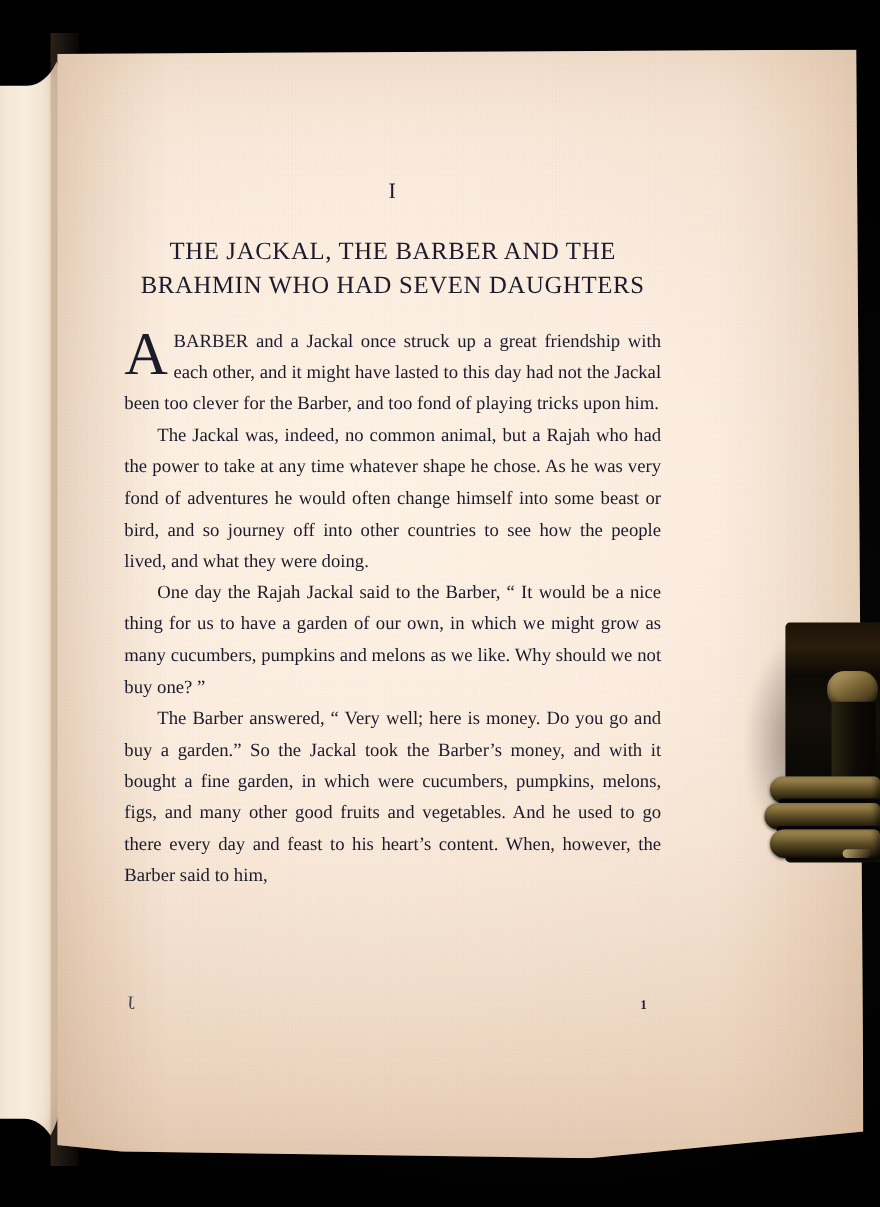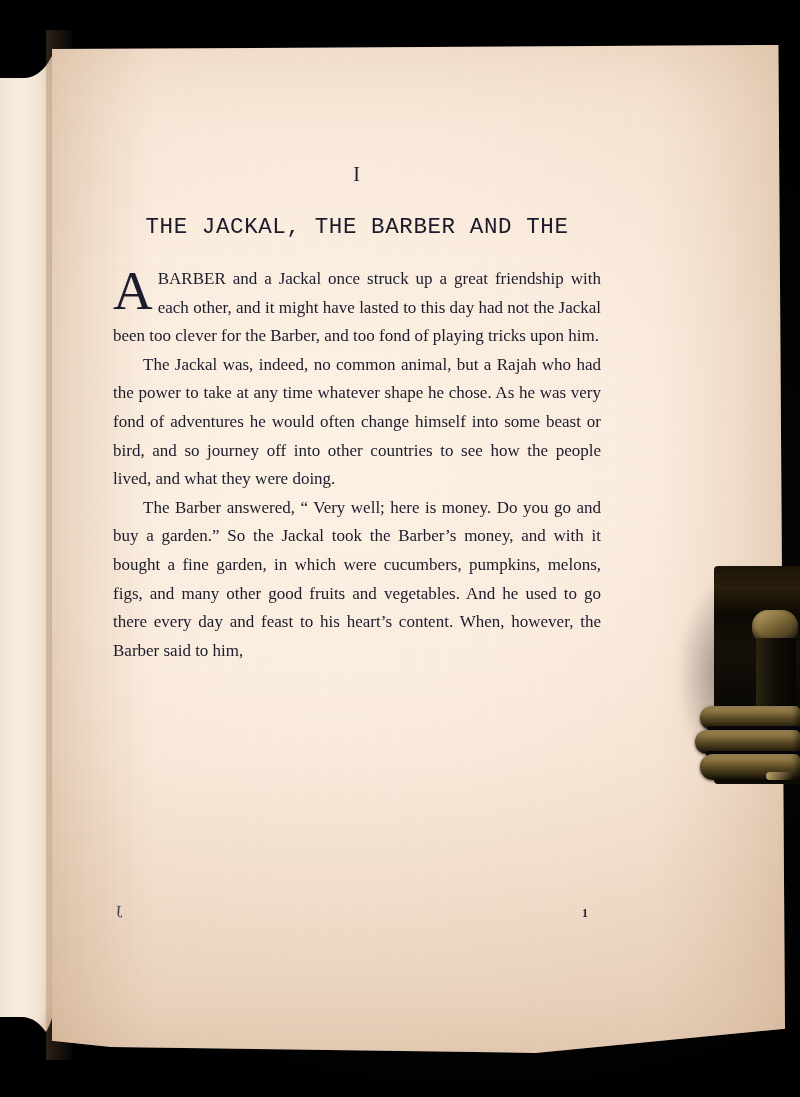--- a/index.html
+++ b/index.html
@@ -141,21 +141,21 @@
     font-family: "Liberation Serif", "DejaVu Serif", serif;
   }
 
   .chapter-title {
     text-align: center;
     font-size: 22.5px;
     line-height: 31px;
     letter-spacing: 0.6px;
     margin: 0 0 22px 0;
     font-weight: normal;
-    font-family: Liberation Mono, monospace;
+    font-family: Liberation Serif, serif;
   }
   .chapter-title .tl {
     display: block;
     white-space: nowrap;
   }
 
   p.body {
     margin: 0;
     font-size: 17px;
     line-height: 28.6px;
@@ -304,26 +304,28 @@
   <div class="page">
     <div class="grain"></div>
     <div class="page-vignette"></div>
 
     <div class="typeblock">
 
       <div class="chapter-number">I</div>
 
       <h1 class="chapter-title">
         <span class="tl">THE JACKAL, THE BARBER AND THE</span>
+        <span class="tl">BRAHMIN WHO HAD SEVEN DAUGHTERS</span>
       </h1>
 
       <p class="body first">A BARBER and a Jackal once struck up a great friendship with each other, and it might have lasted to this day had not the Jackal been too clever for the Barber, and too fond of playing tricks upon him.</p>
 
       <p class="body">The Jackal was, indeed, no common animal, but a Rajah who had the power to take at any time whatever shape he chose. As he was very fond of adventures he would often change himself into some beast or bird, and so journey off into other countries to see how the people lived, and what they were doing.</p>
 
+      <p class="body">One day the Rajah Jackal said to the Barber, “ It would be a nice thing for us to have a garden of our own, in which we might grow as many cucumbers, pumpkins and melons as we like. Why should we not buy one? ”</p>
 
       <p class="body">The Barber answered, “ Very well; here is money. Do you go and buy a garden.” So the Jackal took the Barber’s money, and with it bought a fine garden, in which were cucumbers, pumpkins, melons, figs, and many other good fruits and vegetables. And he used to go there every day and feast to his heart’s content. When, however, the Barber said to him,</p>
     </div>
 
     <div class="folio-row">
       <span class="signature-mark">J</span>
       <span class="folio">1</span>
     </div>
   </div>
 

